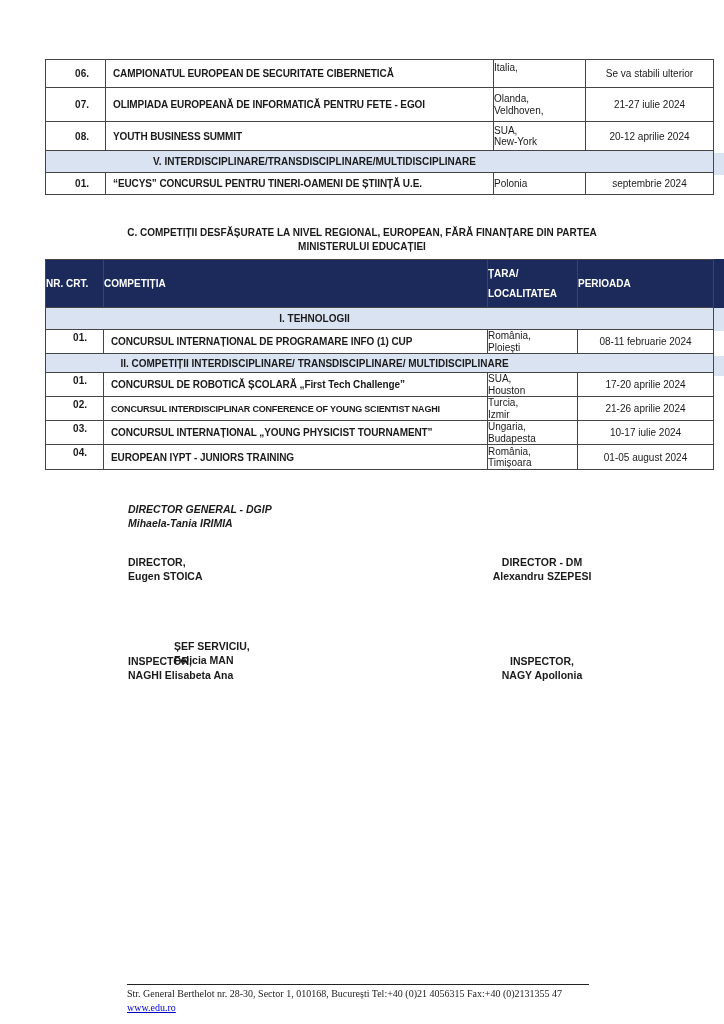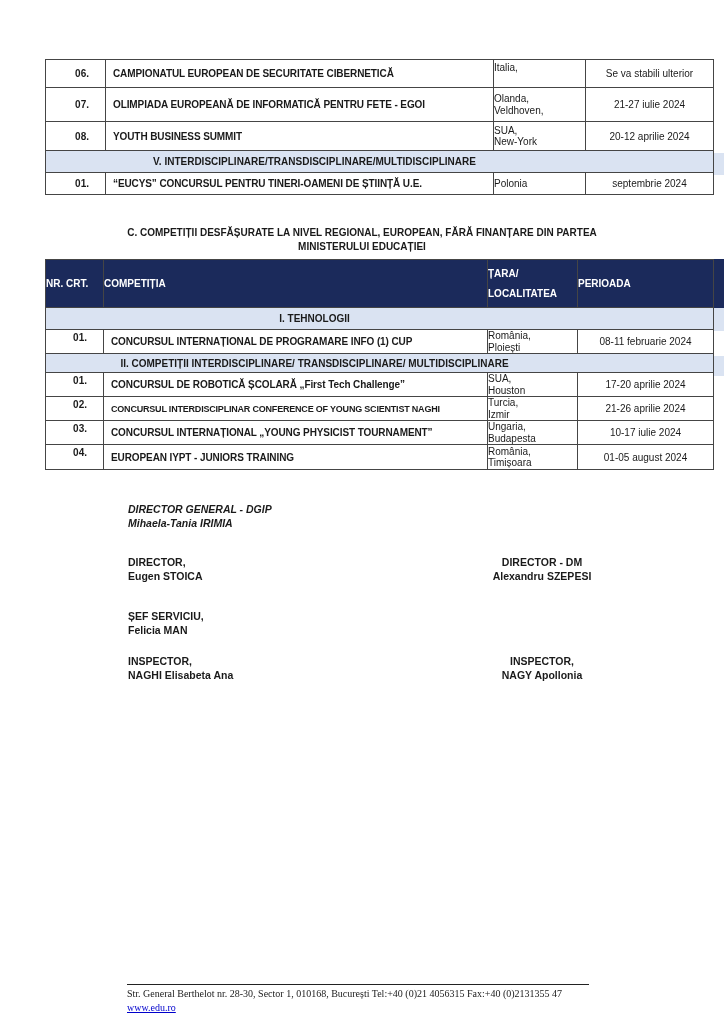--- a/index.html
+++ b/index.html
@@ -170,21 +170,21 @@
   <div>Mihaela-Tania IRIMIA</div>
 </div>
 <div class="sig left" style="top:556px;">
   <div>DIRECTOR,</div>
   <div>Eugen STOICA</div>
 </div>
 <div class="sig right" style="top:556px;">
   <div>DIRECTOR - DM</div>
   <div>Alexandru SZEPESI</div>
 </div>
-<div class="sig left" style="top:610px;">
+<div class="sig left" style="top:640px;margin-left:46px;">
   <div>ȘEF SERVICIU,</div>
   <div>Felicia MAN</div>
 </div>
 <div class="sig left" style="top:655px;">
   <div>INSPECTOR,</div>
   <div>NAGHI Elisabeta Ana</div>
 </div>
 <div class="sig right" style="top:655px;">
   <div>INSPECTOR,</div>
   <div>NAGY Apollonia</div>

